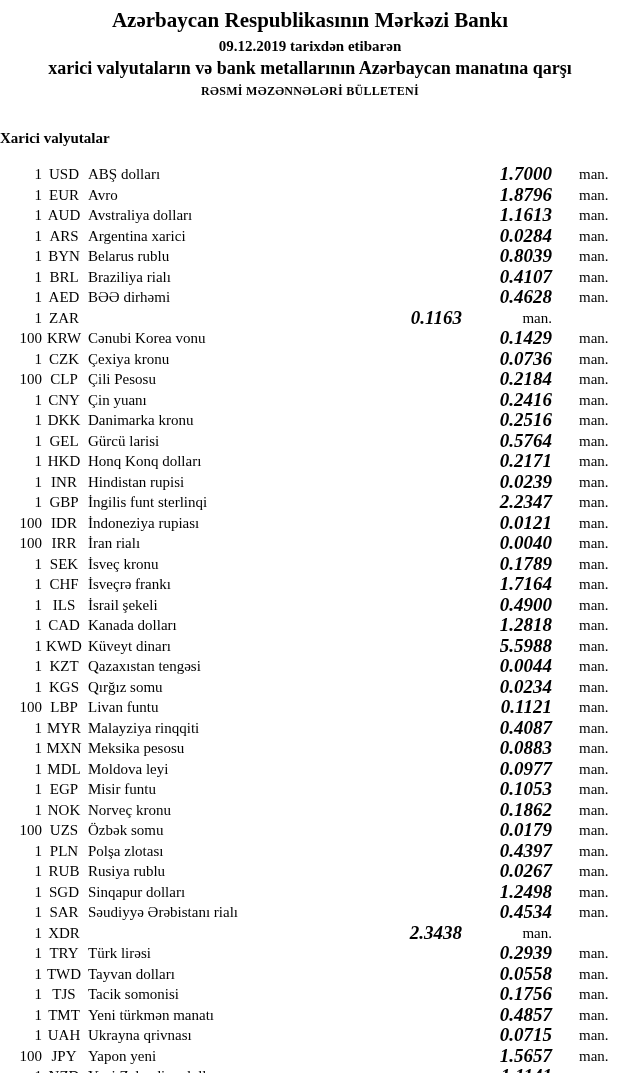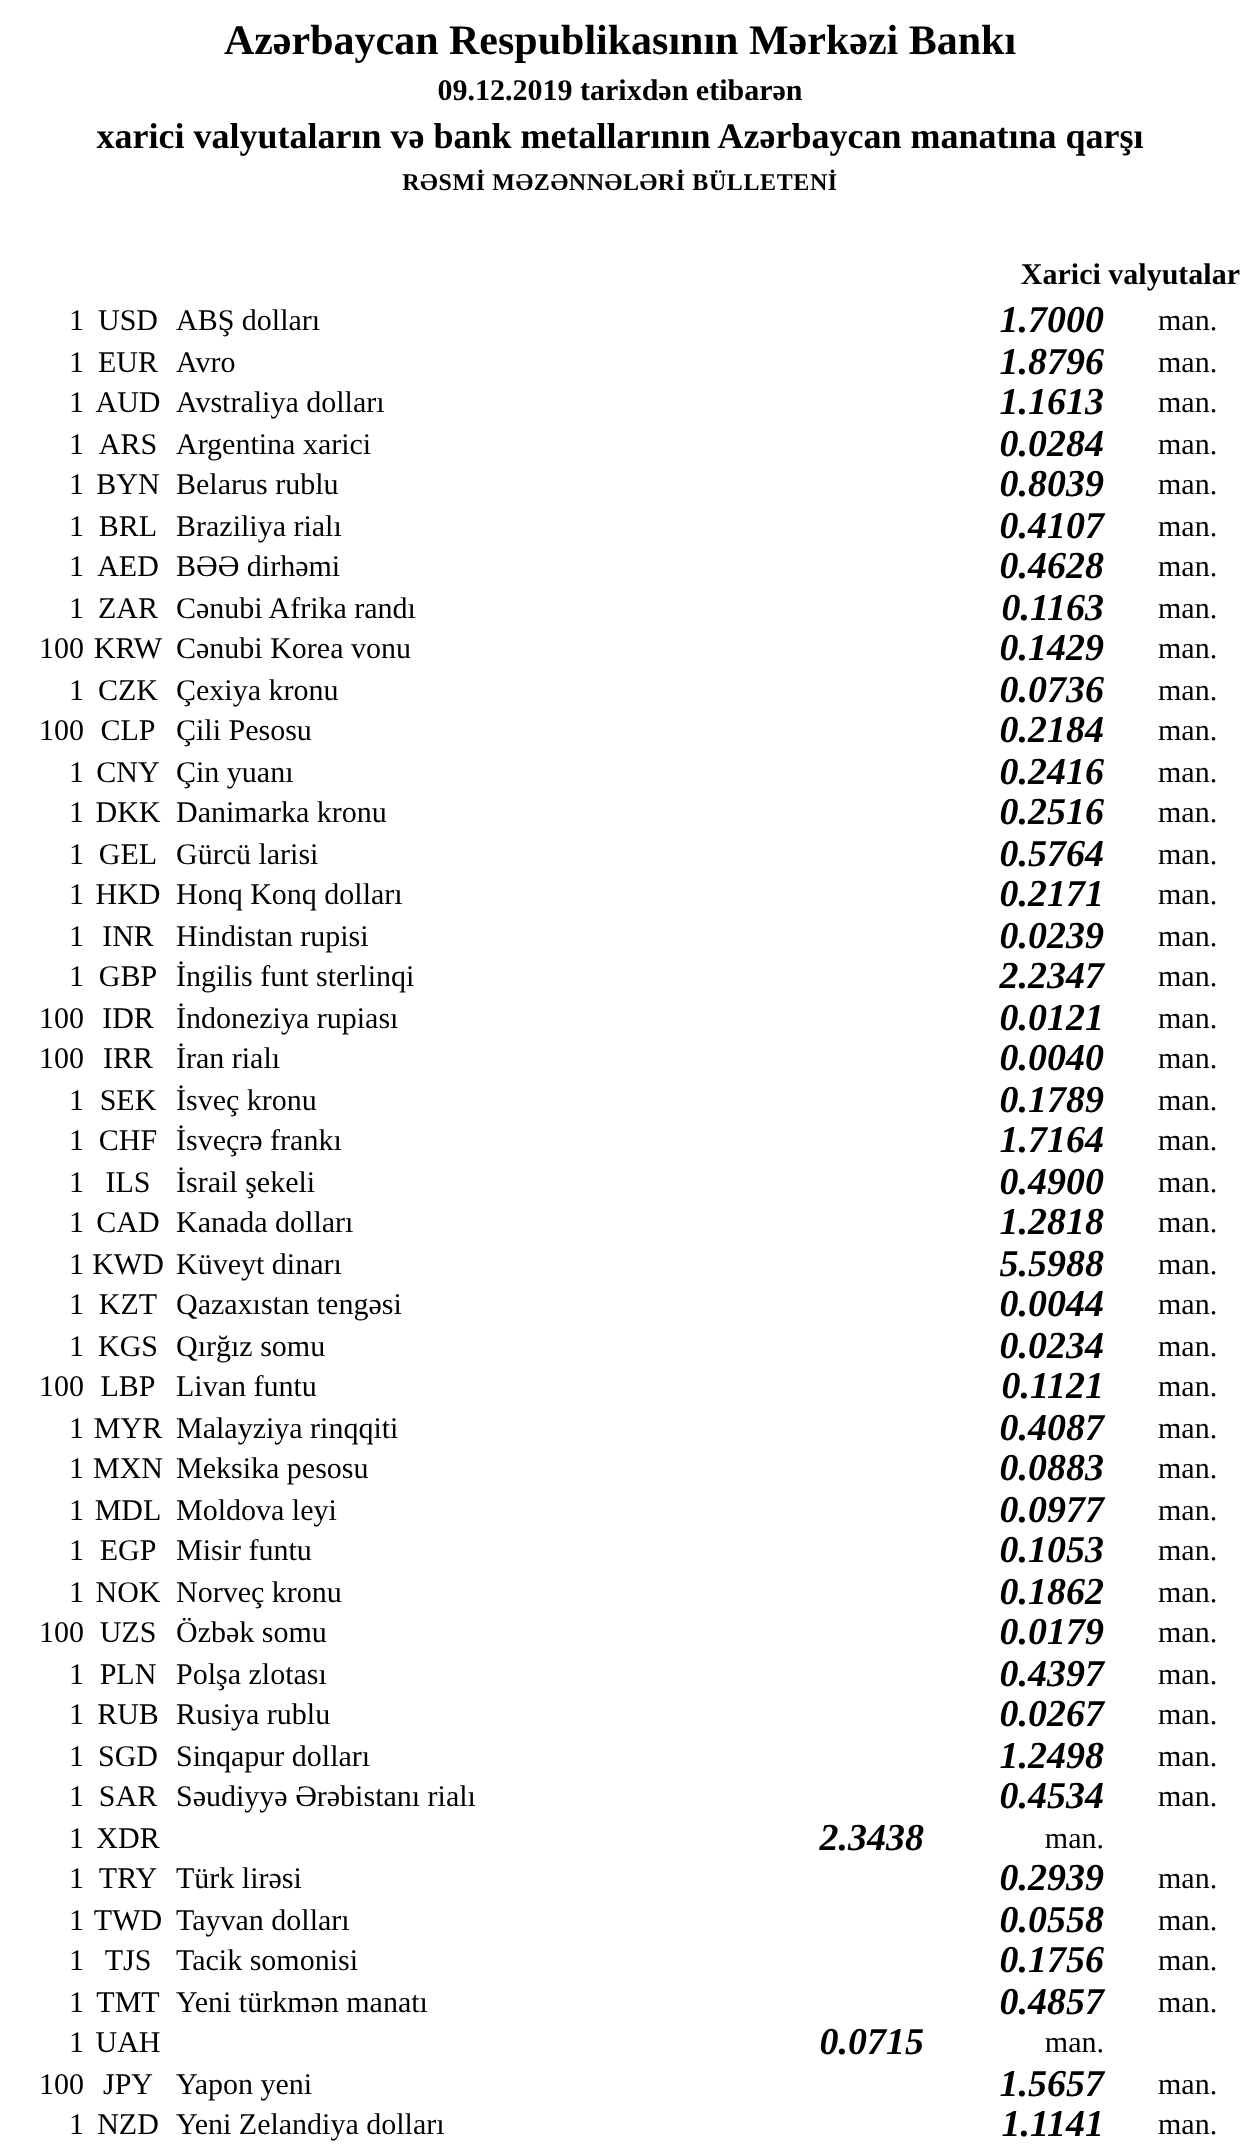--- a/index.html
+++ b/index.html
@@ -41,22 +41,22 @@
     font-size: 12px;
     line-height: 22px;
     font-weight: bold;
     letter-spacing: 0.3px;
     margin: 2px 0 0 0;
   }
   .section-title {
     font-size: 15px;
     line-height: 20px;
     font-weight: bold;
-    text-align: right;
-    margin: 26px 0 3px 0;
+    text-align: left;
+    margin: 26px 0 16px 0;
   }
   .rates-table {
     margin-top: 2px;
     width: 597px;
   }
   .row {
     display: grid;
     grid-template-columns: 42px 44px 1fr 90px 45px;
     line-height: 20.5px;
     height: 20.5px;
@@ -133,21 +133,20 @@
       <div class="row">
         <span class="nominal">1</span>
         <span class="code">AED</span>
         <span class="name">BƏƏ dirhəmi</span>
         <span class="rate">0.4628</span>
         <span class="unit">man.</span>
       </div>
       <div class="row">
         <span class="nominal">1</span>
         <span class="code">ZAR</span>
-        <span class="name">Cənubi Afrika randı</span>
         <span class="rate">0.1163</span>
         <span class="unit">man.</span>
       </div>
       <div class="row">
         <span class="nominal">100</span>
         <span class="code">KRW</span>
         <span class="name">Cənubi Korea vonu</span>
         <span class="rate">0.1429</span>
         <span class="unit">man.</span>
       </div>
@@ -377,20 +376,21 @@
       <div class="row">
         <span class="nominal">1</span>
         <span class="code">TMT</span>
         <span class="name">Yeni türkmən manatı</span>
         <span class="rate">0.4857</span>
         <span class="unit">man.</span>
       </div>
       <div class="row">
         <span class="nominal">1</span>
         <span class="code">UAH</span>
+        <span class="name">Ukrayna qrivnası</span>
         <span class="rate">0.0715</span>
         <span class="unit">man.</span>
       </div>
       <div class="row">
         <span class="nominal">100</span>
         <span class="code">JPY</span>
         <span class="name">Yapon yeni</span>
         <span class="rate">1.5657</span>
         <span class="unit">man.</span>
       </div>

